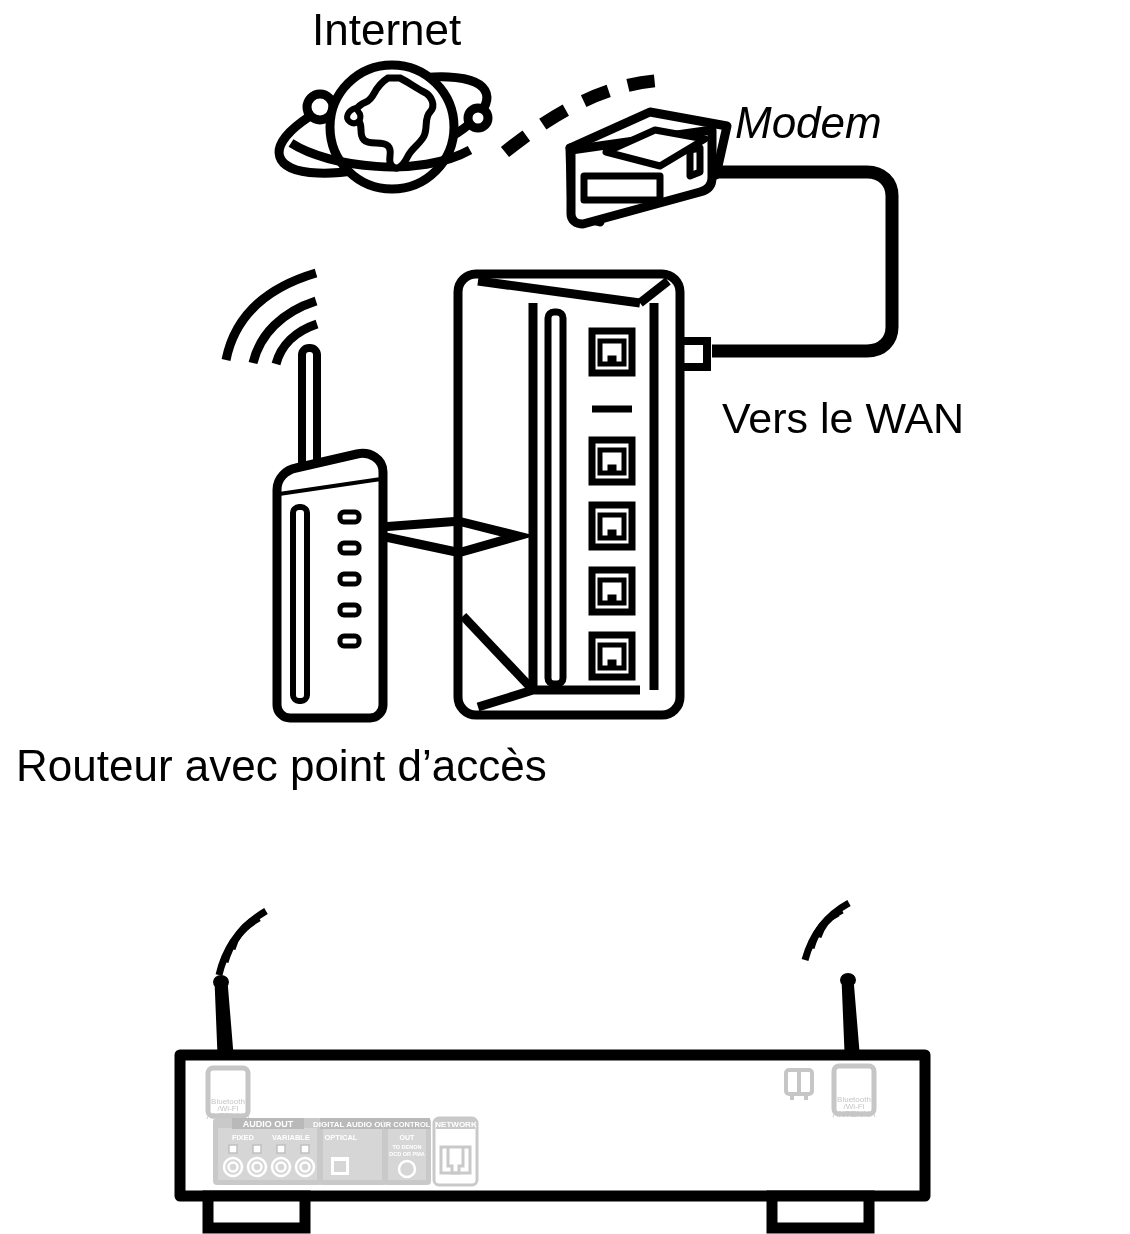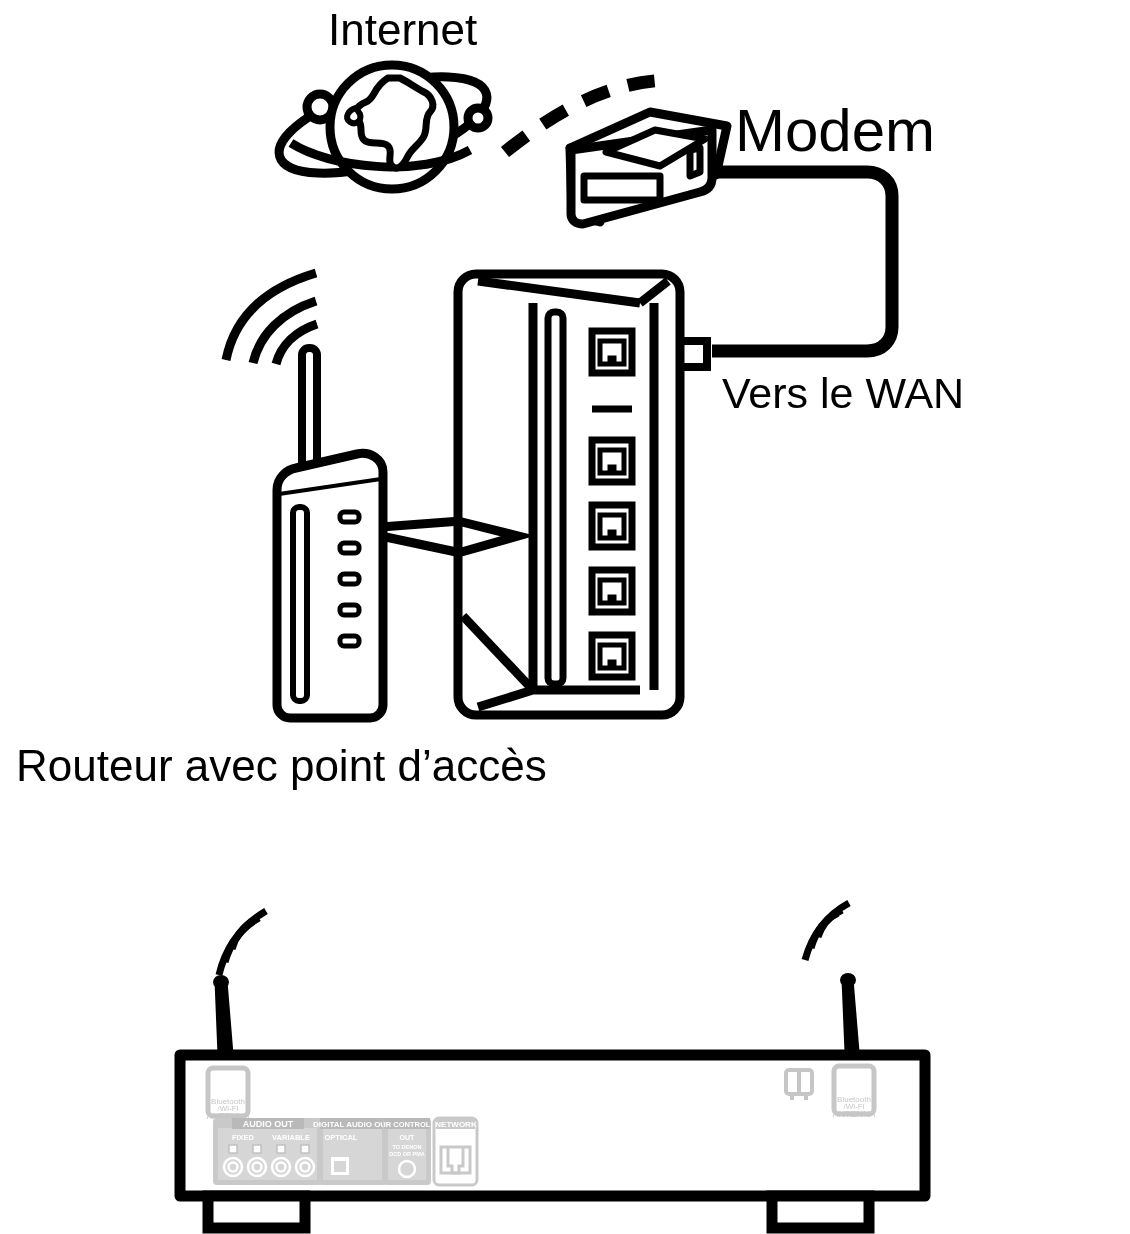--- a/index.html
+++ b/index.html
@@ -2,23 +2,23 @@
 <html><head>
 <meta charset="utf-8">
 <style>
   html,body{margin:0;padding:0;background:#fff;}
   body{width:1130px;height:1234px;position:relative;
        font-family:"Liberation Sans",sans-serif;color:#000;overflow:hidden;}
   #stage{position:absolute;inset:0;width:1130px;height:1234px;}
   svg{display:block;}
   .lbl{position:absolute;font-family:"Liberation Sans",sans-serif;color:#000;
        white-space:nowrap;line-height:1;}
-  #lbl-internet{left:328px;top:8px;font-size:44px;}
-  #lbl-modem{left:735px;top:101px;font-size:60px;}
-  #lbl-wan{left:722px;top:372px;font-size:43px;}
+  #lbl-internet{left:312px;top:8px;font-size:44px;}
+  #lbl-modem{left:735px;top:101px;font-size:44px;font-style:italic;}
+  #lbl-wan{left:722px;top:397px;font-size:43px;}
   #lbl-router{left:16px;top:744px;font-size:44px;}
 </style>
 </head>
 <body>
 
 <div id="stage">
 
   <svg width="1130" height="1234" viewBox="0 0 1130 1234">
 
     <g fill="none" stroke="#000">

